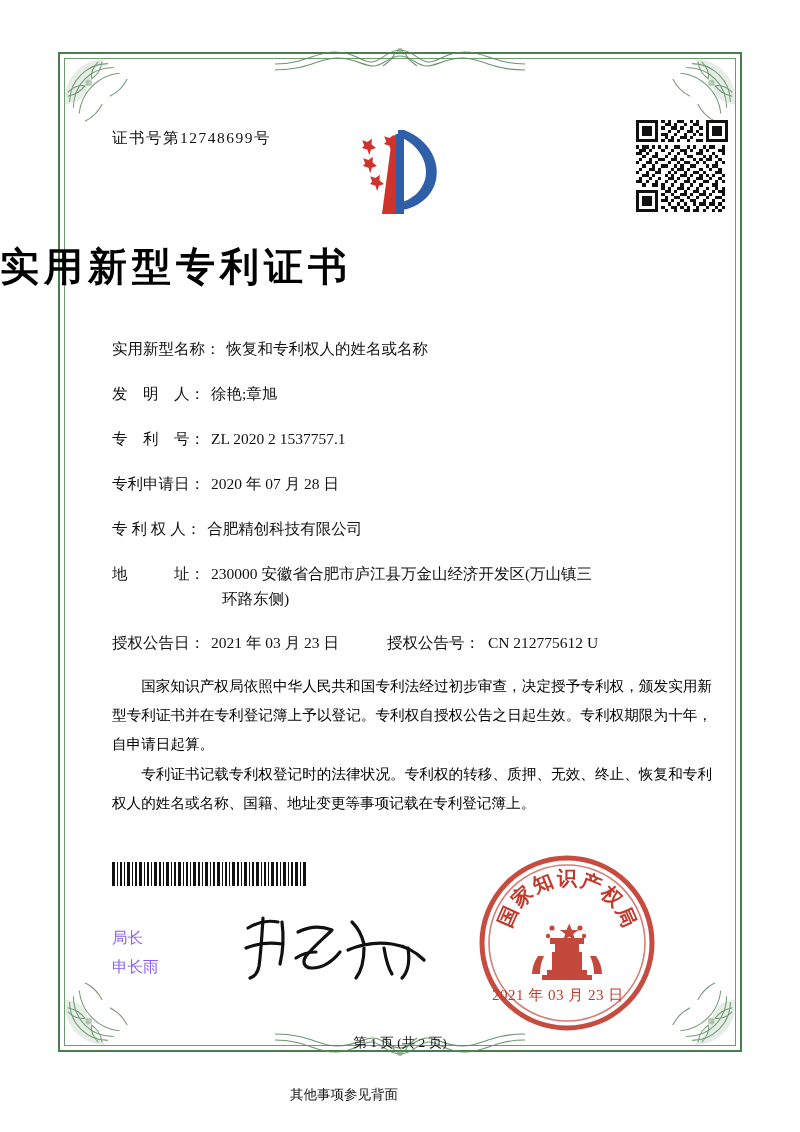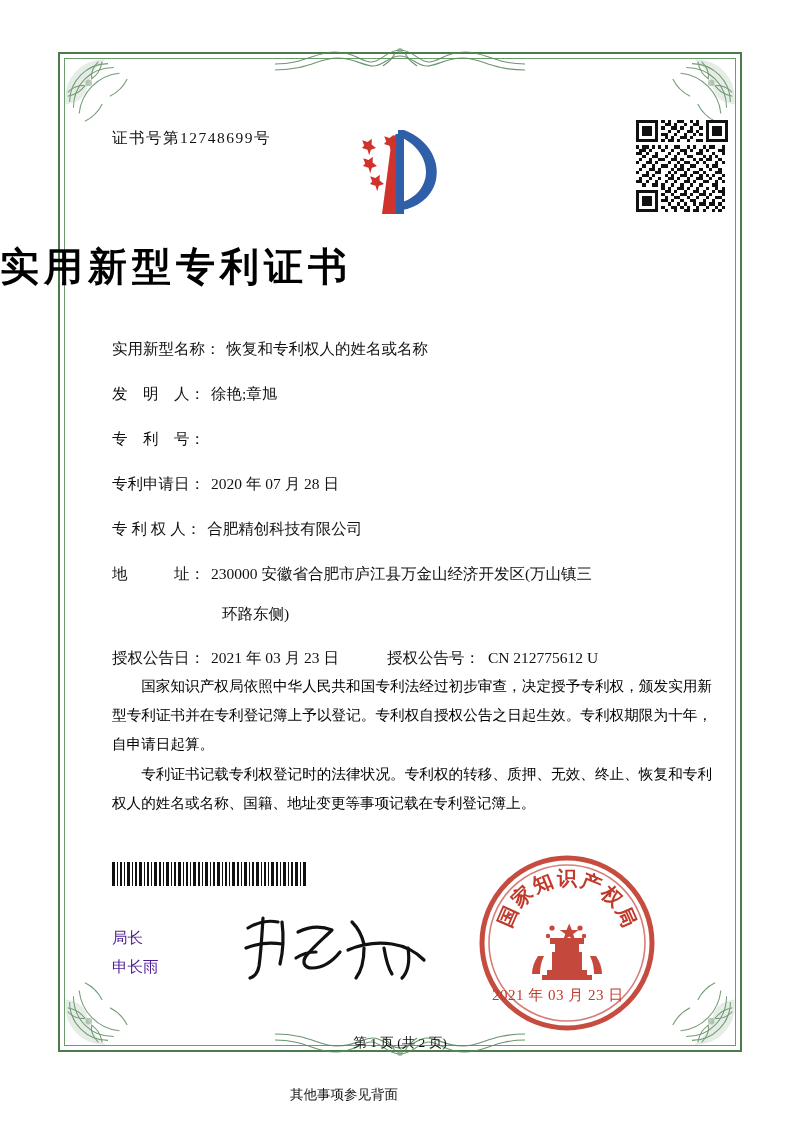--- a/index.html
+++ b/index.html
@@ -140,21 +140,21 @@
     line-height: 1.45;
   }
   .field-label {
     white-space: pre;
     flex: 0 0 auto;
   }
   .field-value {
     margin-left: 6px;
     flex: 1 1 auto;
   }
-  .field-row.addr { margin-bottom: 19px; }
+  .field-row.addr { margin-bottom: 4px; }
   .addr-cont {
     margin-left: 110px;
     margin-bottom: 22px;
     font-size: 15.5px;
     color: #111;
   }
   .field-row.dual .field-value { flex: 0 0 auto; }
   .field-row.dual .second-label {
     margin-left: 48px;
     white-space: pre;
@@ -187,21 +187,21 @@
   }
   .barcode svg { width: 100%; height: 100%; display: block; }
 
   
   .sig-labels {
     position: absolute;
     left: 112px;
     top: 924px;
     font-size: 15.5px;
     line-height: 1.85;
-    color: #4c1d95;
+    color: #8b5cf6;
   }
   .signature {
     position: absolute;
     left: 236px;
     top: 908px;
     width: 200px;
     height: 76px;
     color: #111;
   }
   .signature svg { width: 100%; height: 100%; display: block; }
@@ -581,20 +581,21 @@
       <span class="field-value">恢复和专利权人的姓名或名称</span>
     </div>
 
     <div class="field-row">
       <span class="field-label">发　明　人：</span>
       <span class="field-value">徐艳;章旭</span>
     </div>
 
     <div class="field-row">
       <span class="field-label">专　利　号：</span>
+      <span class="field-value">ZL 2020 2 1537757.1</span>
     </div>
 
     <div class="field-row">
       <span class="field-label">专利申请日：</span>
       <span class="field-value">2020 年 07 月 28 日</span>
     </div>
 
     <div class="field-row">
       <span class="field-label">专 利 权 人：</span>
       <span class="field-value">合肥精创科技有限公司</span>

